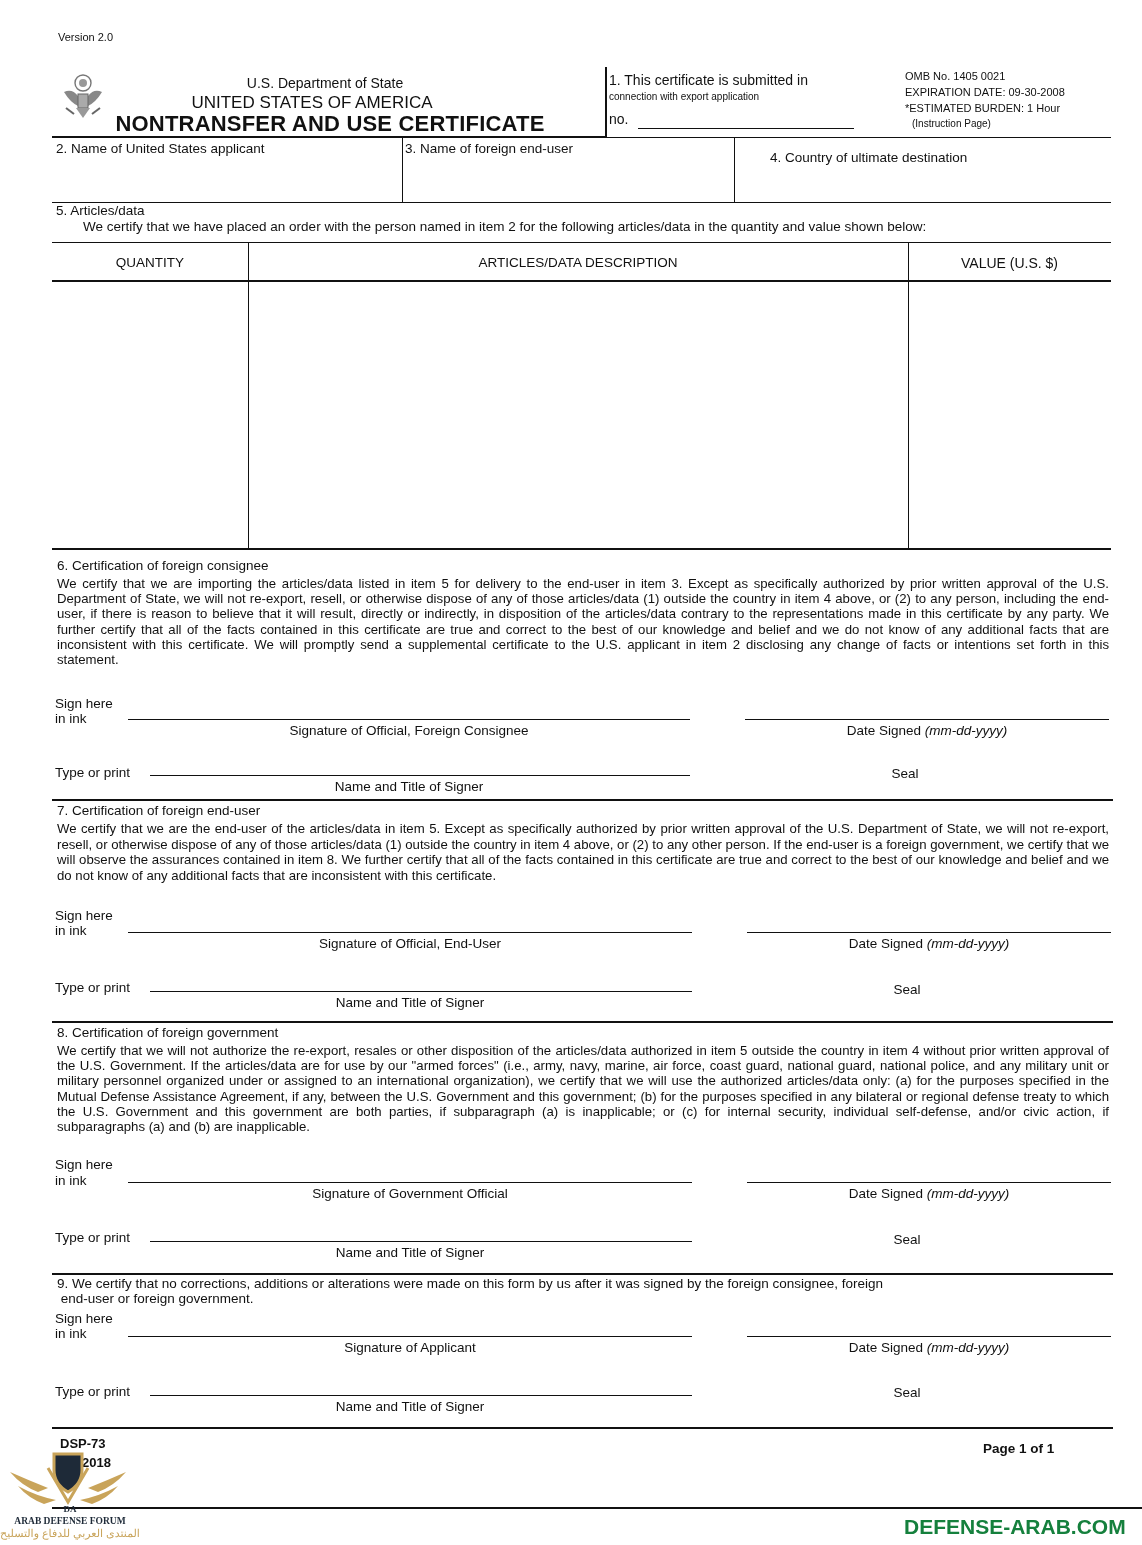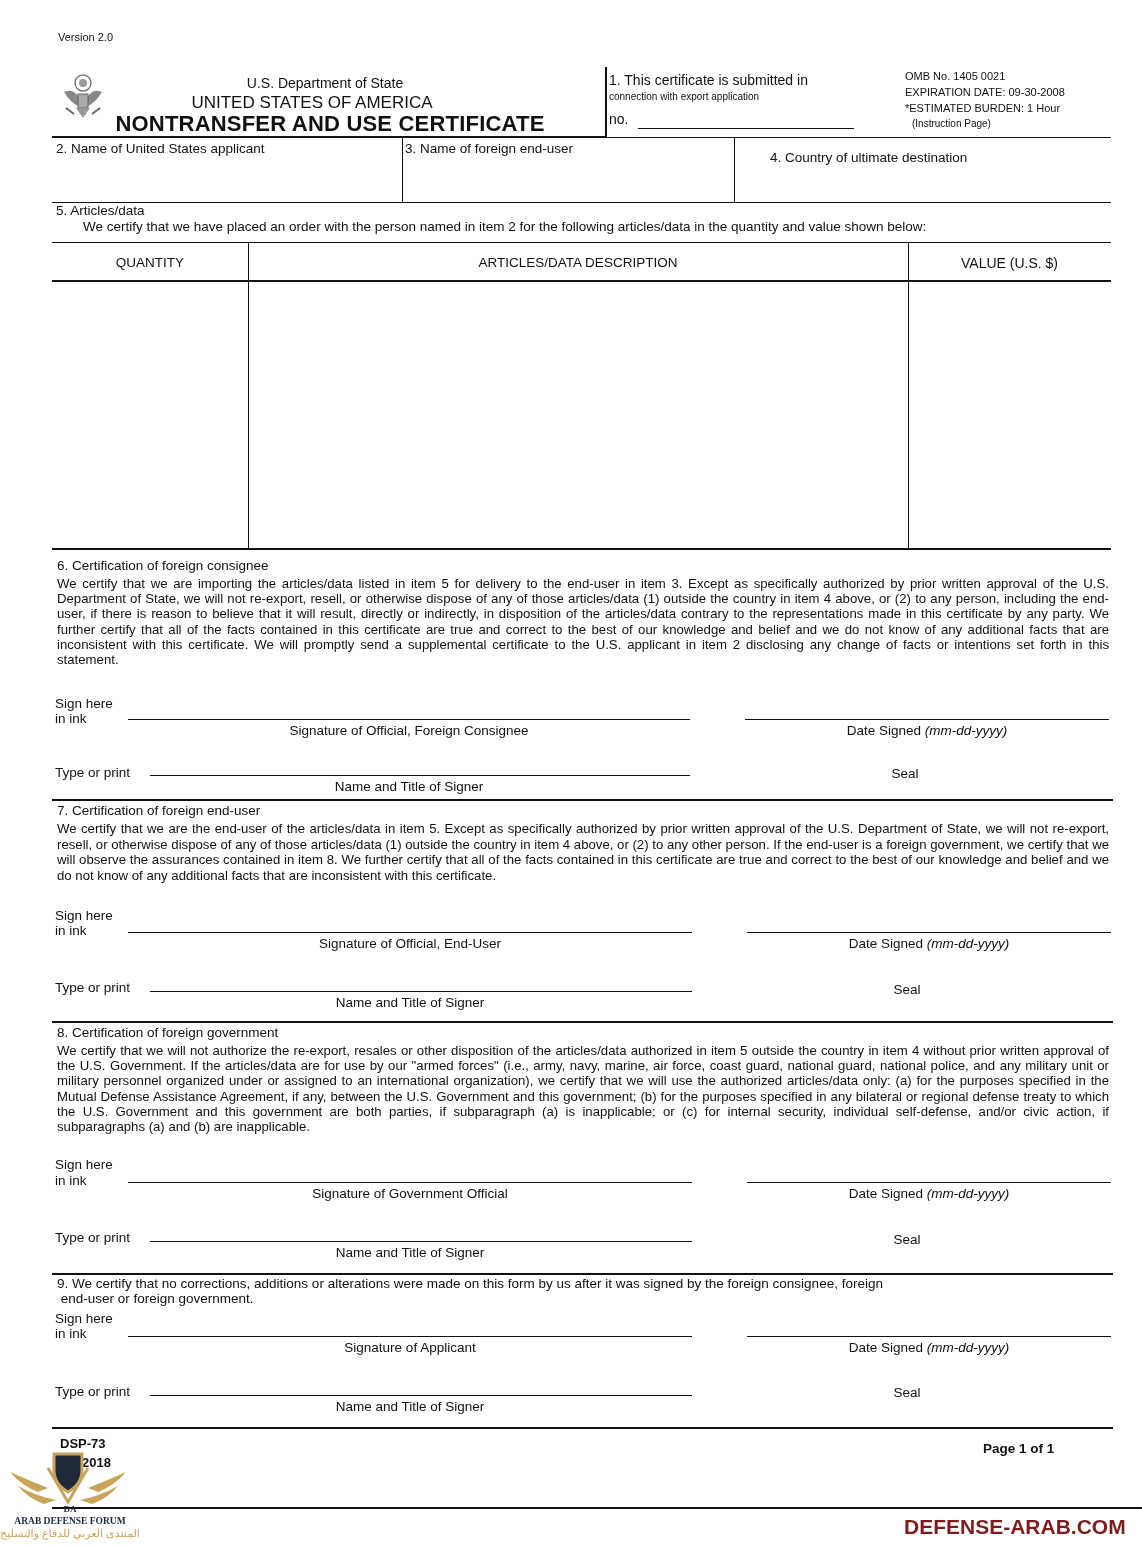--- a/index.html
+++ b/index.html
@@ -151,13 +151,13 @@
     <path d="M2 26 Q20 34 40 42 L30 46 Q14 40 2 26Z" fill="#c9a45a"></path>
     <path d="M118 26 Q100 34 80 42 L90 46 Q106 40 118 26Z" fill="#c9a45a"></path>
     <path d="M10 40 Q28 50 48 54 L36 58 Q20 52 10 40Z" fill="#c9a45a"></path>
     <path d="M110 40 Q92 50 72 54 L84 58 Q100 52 110 40Z" fill="#c9a45a"></path>
   </svg>
 </div>
 <div class="hl" style="left:52px;top:1507px;width:1091px;height:2px;"></div>
 <div class="abs center" style="left:50px;top:1504px;width:40px;font-size:9px;font-weight:bold;color:#1e2a38;font-family:'Liberation Serif',serif;">DA</div>
 <div class="abs center" style="left:0px;top:1516px;width:140px;font-size:9.5px;font-weight:bold;color:#1e2a38;font-family:'Liberation Serif',serif;">ARAB DEFENSE FORUM</div>
 <div class="abs center" style="left:0px;top:1527px;width:140px;font-size:11px;color:#c9a45a;direction:rtl;">المنتدى العربي للدفاع والتسليح</div>
-<div class="abs" style="left:904px;top:1515px;font-size:21px;font-weight:bold;color:#7f1d1d;">DEFENSE-ARAB.COM</div>
+<div class="abs" style="left:904px;top:1515px;font-size:21px;font-weight:bold;color:#15803d;">DEFENSE-ARAB.COM</div>
 
 </body></html>

